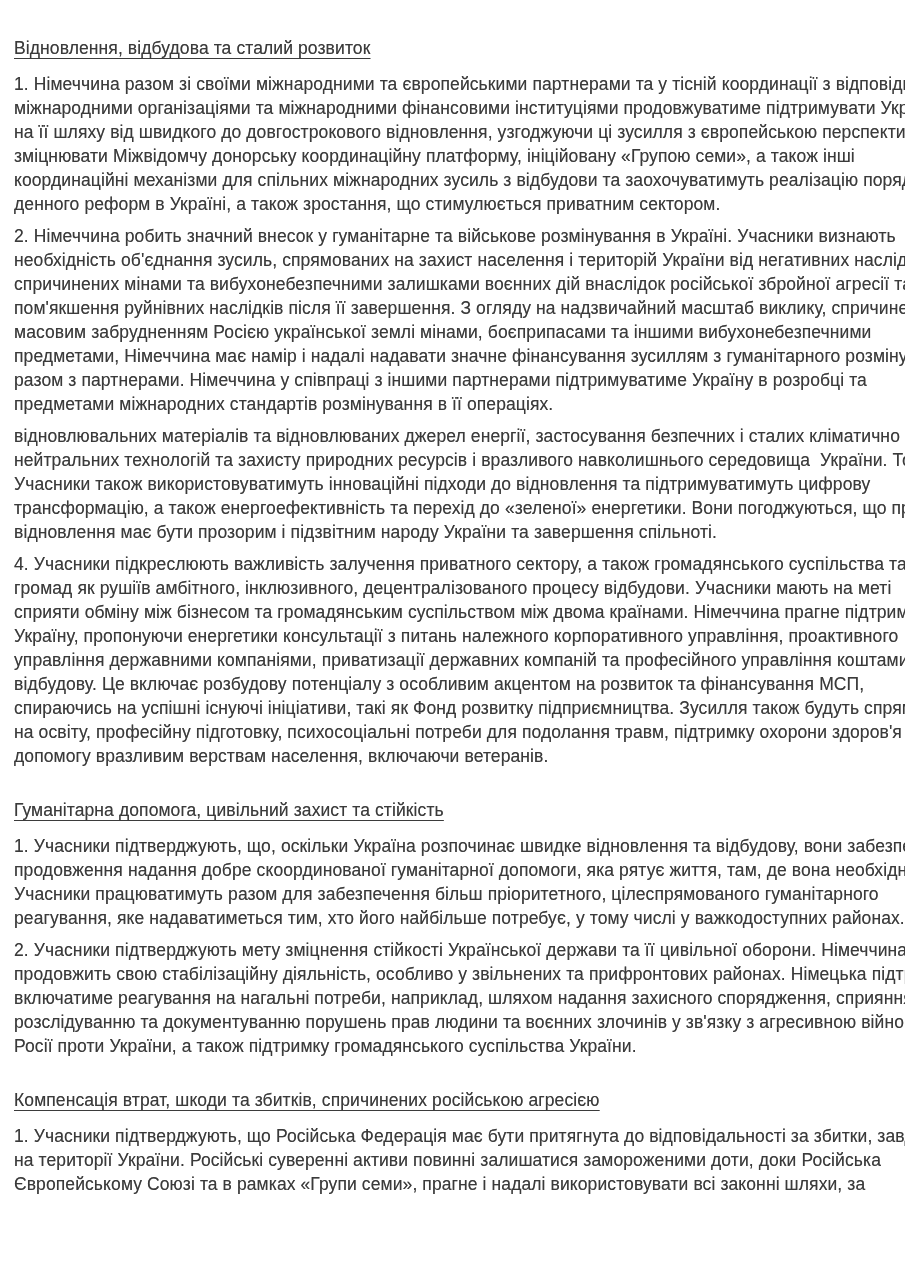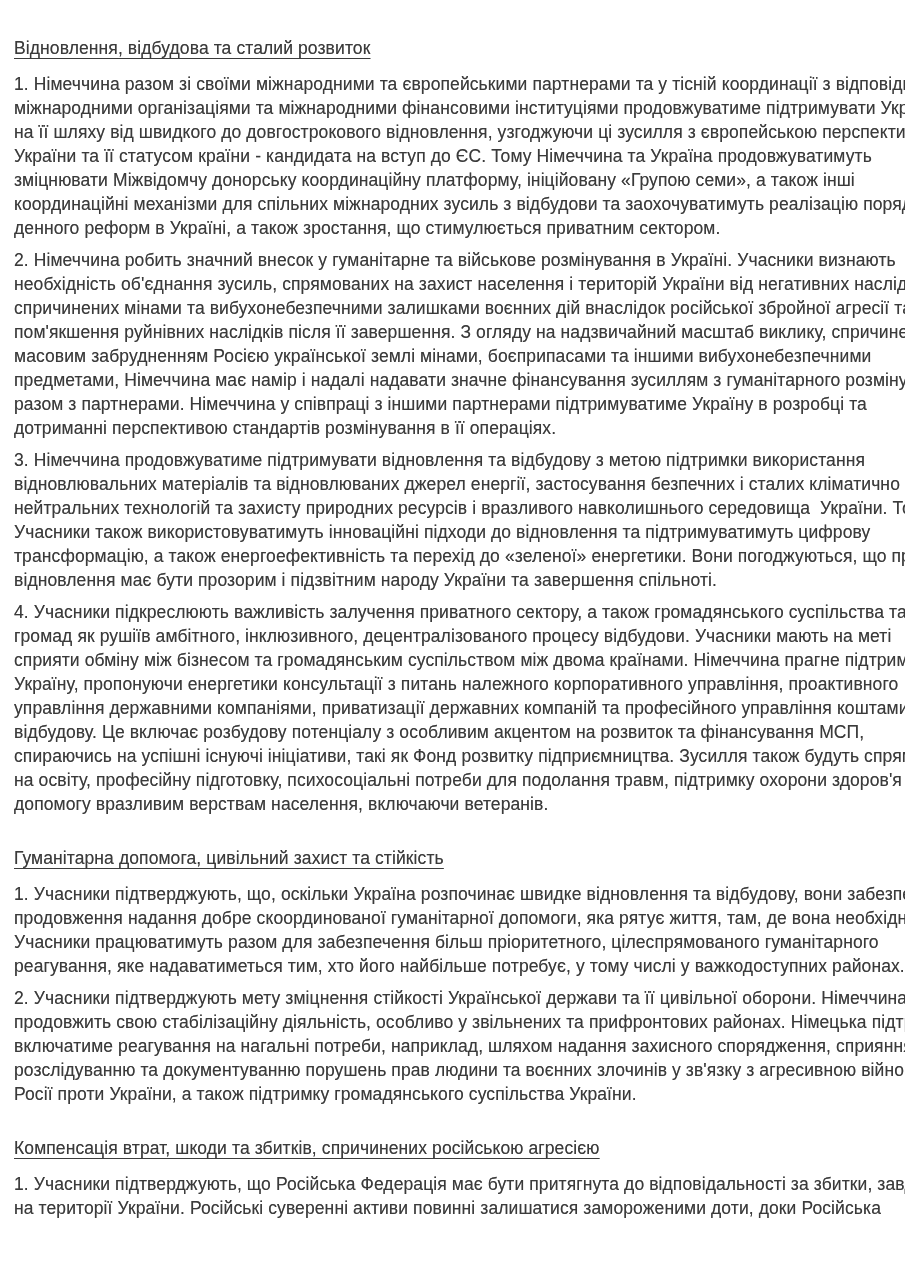--- a/index.html
+++ b/index.html
@@ -45,37 +45,35 @@
 </style>
 </head>
 <body>
 
 <main class="doc">
     <div class="heading">Відновлення, відбудова та сталий розвиток</div>
     <div class="para">
       <div class="line">1. Німеччина разом зі своїми міжнародними та європейськими партнерами та у тісній координації з відповідними</div>
       <div class="line">міжнародними організаціями та міжнародними фінансовими інституціями продовжуватиме підтримувати Україну</div>
       <div class="line">на її шляху від швидкого до довгострокового відновлення, узгоджуючи ці зусилля з європейською перспективою</div>
-      <div class="line">України та її статусом країни - кандидата на вступ до ЄС. Тому Німеччина та Україна продовжуватимуть</div>
       <div class="line">зміцнювати Міжвідомчу донорську координаційну платформу, ініційовану «Групою семи», а також інші</div>
       <div class="line">координаційні механізми для спільних міжнародних зусиль з відбудови та заохочуватимуть реалізацію порядку</div>
       <div class="line">денного реформ в Україні, а також зростання, що стимулюється приватним сектором.</div>
     </div>
     <div class="para">
       <div class="line">2. Німеччина робить значний внесок у гуманітарне та військове розмінування в Україні. Учасники визнають</div>
       <div class="line">необхідність об'єднання зусиль, спрямованих на захист населення і територій України від негативних наслідків,</div>
       <div class="line">спричинених мінами та вибухонебезпечними залишками воєнних дій внаслідок російської збройної агресії та</div>
       <div class="line">пом'якшення руйнівних наслідків після її завершення. З огляду на надзвичайний масштаб виклику, спричиненого</div>
       <div class="line">масовим забрудненням Росією української землі мінами, боєприпасами та іншими вибухонебезпечними</div>
       <div class="line">предметами, Німеччина має намір і надалі надавати значне фінансування зусиллям з гуманітарного розмінування</div>
       <div class="line">разом з партнерами. Німеччина у співпраці з іншими партнерами підтримуватиме Україну в розробці та</div>
-      <div class="line">дотриманні перспективою стандартів розмінування в її операціях.</div>
+      <div class="line">предметами міжнародних стандартів розмінування в її операціях.</div>
     </div>
     <div class="para">
-      <div class="line">3. Німеччина продовжуватиме підтримувати відновлення та відбудову з метою підтримки використання</div>
       <div class="line">відновлювальних матеріалів та відновлюваних джерел енергії, застосування безпечних і сталих кліматично</div>
       <div class="line">нейтральних технологій та захисту природних ресурсів і вразливого навколишнього середовища  України. Тому</div>
       <div class="line">Учасники також використовуватимуть інноваційні підходи до відновлення та підтримуватимуть цифрову</div>
       <div class="line">трансформацію, а також енергоефективність та перехід до «зеленої» енергетики. Вони погоджуються, що процес</div>
       <div class="line">відновлення має бути прозорим і підзвітним народу України та завершення спільноті.</div>
     </div>
     <div class="para">
       <div class="line">4. Учасники підкреслюють важливість залучення приватного сектору, а також громадянського суспільства та</div>
       <div class="line">громад як рушіїв амбітного, інклюзивного, децентралізованого процесу відбудови. Учасники мають на меті</div>
       <div class="line">сприяти обміну між бізнесом та громадянським суспільством між двома країнами. Німеччина прагне підтримувати</div>
@@ -97,14 +95,15 @@
       <div class="line">2. Учасники підтверджують мету зміцнення стійкості Української держави та її цивільної оборони. Німеччина</div>
       <div class="line">продовжить свою стабілізаційну діяльність, особливо у звільнених та прифронтових районах. Німецька підтримка</div>
       <div class="line">включатиме реагування на нагальні потреби, наприклад, шляхом надання захисного спорядження, сприяння</div>
       <div class="line">розслідуванню та документуванню порушень прав людини та воєнних злочинів у зв'язку з агресивною війною</div>
       <div class="line">Росії проти України, а також підтримку громадянського суспільства України.</div>
     </div>
     <div class="heading">Компенсація втрат, шкоди та збитків, спричинених російською агресією</div>
     <div class="para">
       <div class="line">1. Учасники підтверджують, що Російська Федерація має бути притягнута до відповідальності за збитки, завдані</div>
       <div class="line">на території України. Російські суверенні активи повинні залишатися замороженими доти, доки Російська</div>
+      <div class="line">Європейському Союзі та в рамках «Групи семи», прагне і надалі використовувати всі законні шляхи, за</div>
     </div>
   </main>
 
 </body></html>

